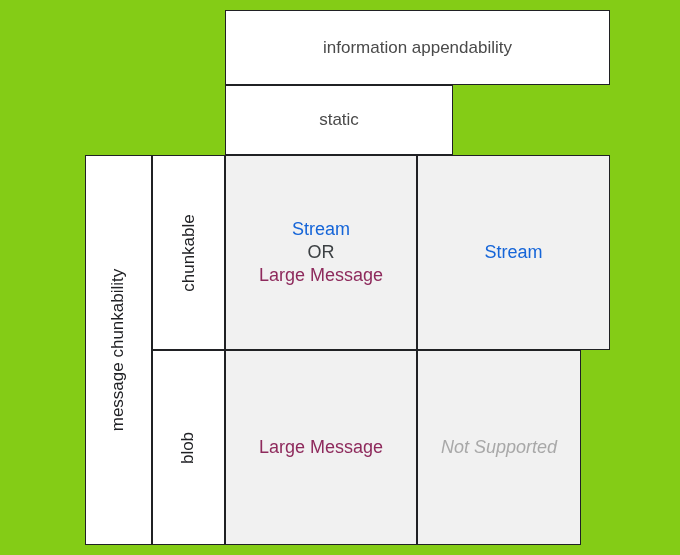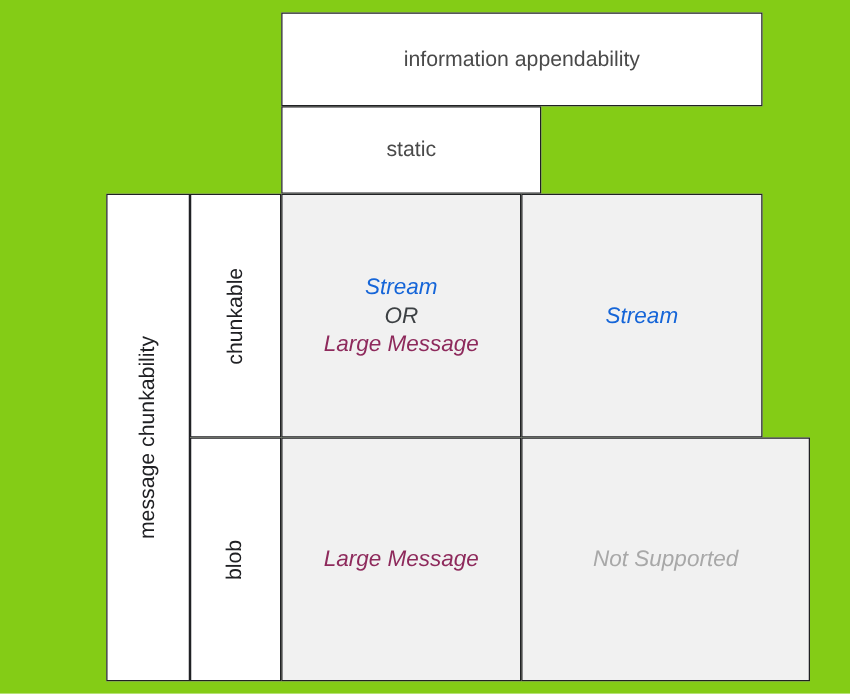--- a/index.html
+++ b/index.html
@@ -39,21 +39,21 @@
     height: 75px;
   }
   #col-group-header .label {
     font-size: 17px;
     color: #4a4a4a;
   }
 
   #col-static {
     left: 225px;
     top: 85px;
-    width: 208px;
+    width: 228px;
     height: 70px;
   }
   #col-dynamic {
     left: 417px;
     top: 85px;
     width: 193px;
     height: 70px;
   }
   .subhead-label {
     font-size: 17px;
@@ -113,29 +113,28 @@
   }
   #cell-blob-static {
     left: 225px;
     top: 350px;
     width: 192px;
     height: 195px;
   }
   #cell-blob-dynamic {
     left: 417px;
     top: 350px;
-    width: 231px;
+    width: 164px;
     height: 195px;
   }
 
   
   .val {
     font-size: 18px;
     line-height: 23px;
-    font-style: italic;
   }
   .val-stream {
     color: #1565d8;
   }
   .val-or {
     color: #3c4043;
   }
   .val-large {
     color: #8e2a5c;
   }

